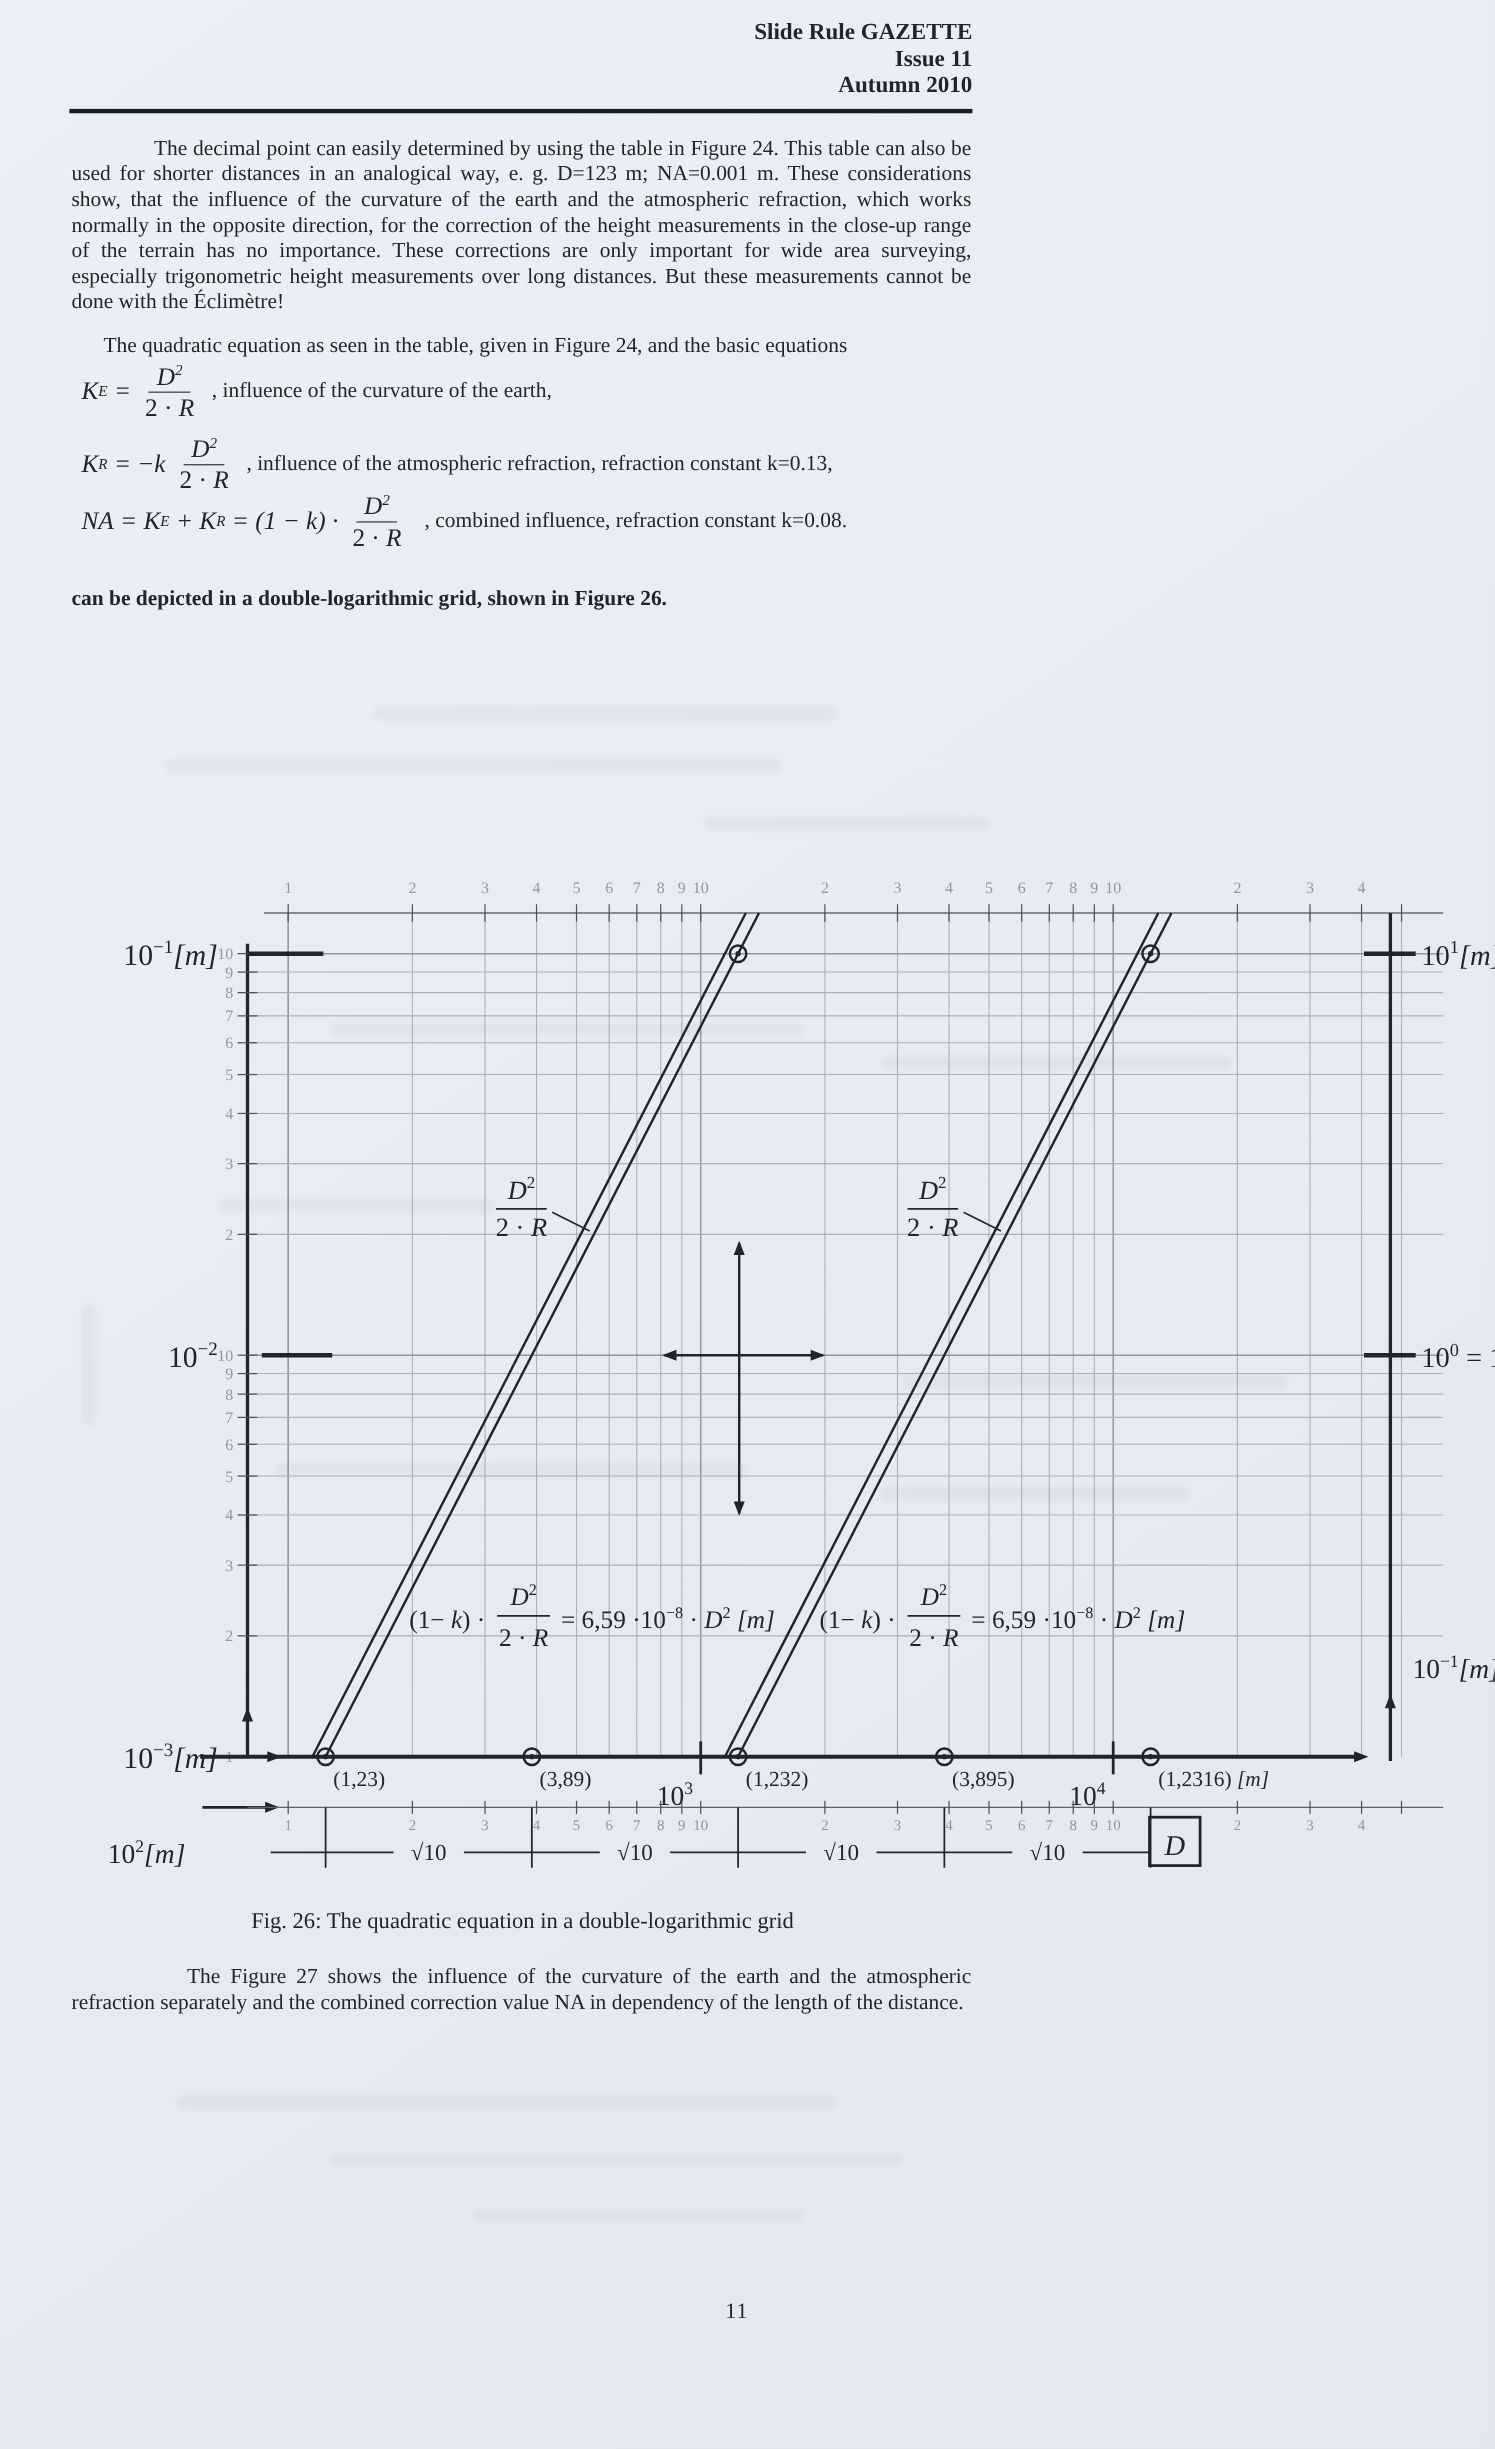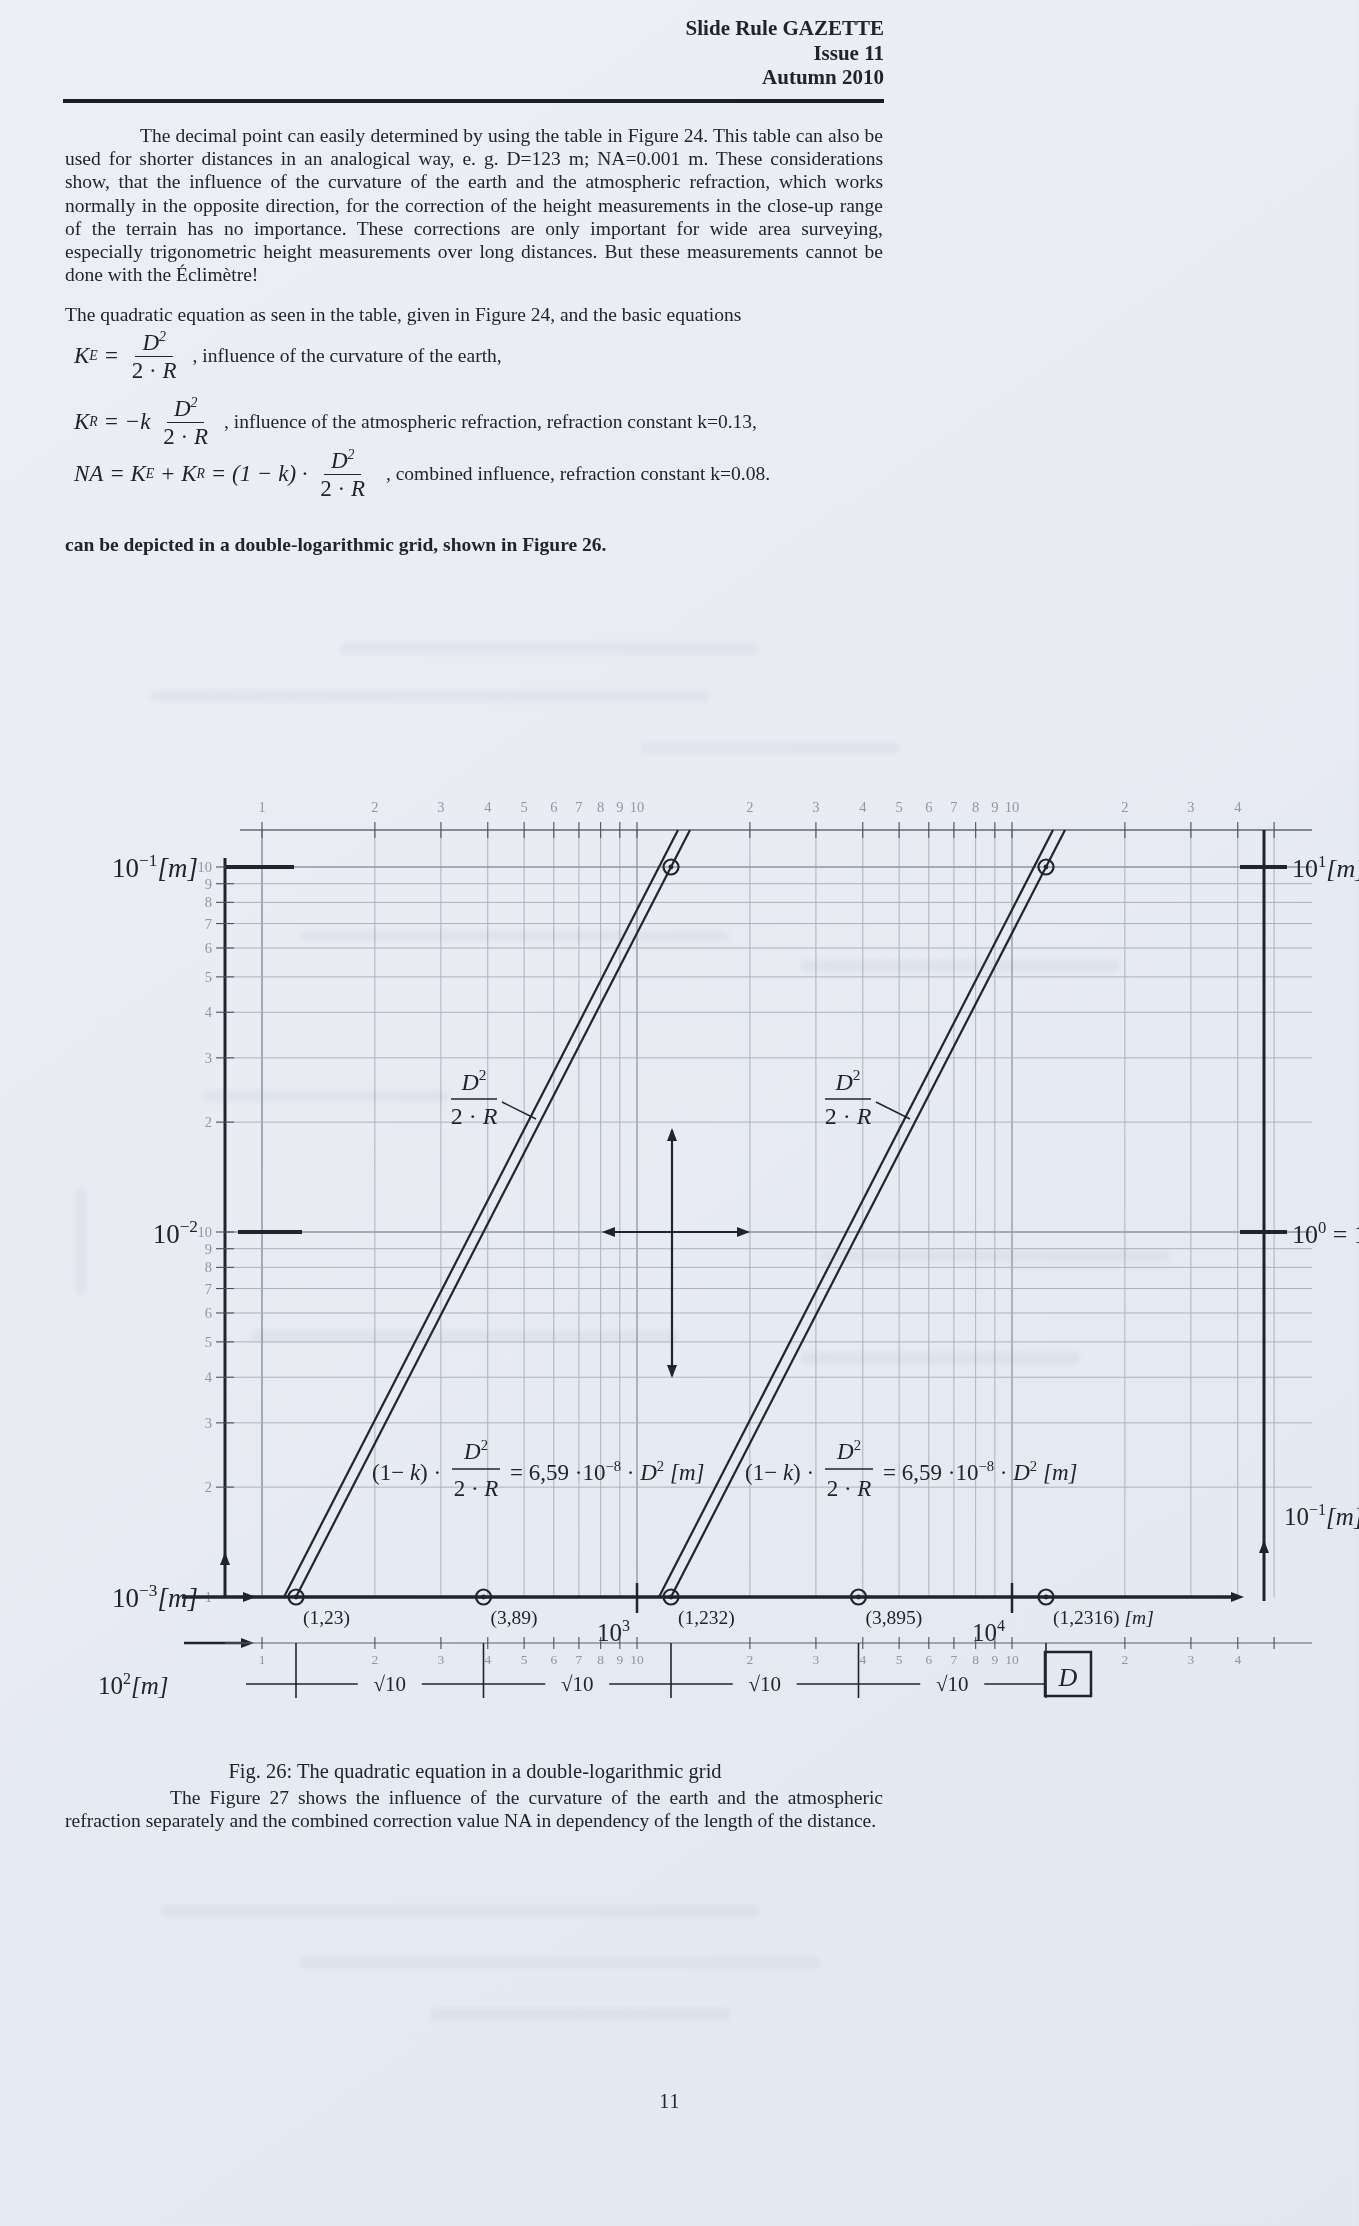--- a/index.html
+++ b/index.html
@@ -8,34 +8,34 @@
         background-color:#e9ecf3;
         font-family:"Liberation Serif","DejaVu Serif",serif;color:#20242c;padding-left:44px;}
   .edge-shadow{position:absolute;right:0;top:0;width:52px;height:100%;
         background:linear-gradient(to left,#d6dae5,rgba(214,218,229,0));}
   .masthead{position:absolute;left:64px;top:16px;width:820px;text-align:right;
         font-weight:bold;font-size:21px;line-height:24.5px;}
   .rule{position:absolute;left:63px;top:99px;width:821px;height:4px;background:#1b1e25;}
   .para{position:absolute;left:65px;width:818px;font-size:19.5px;line-height:23.2px;
         text-align:justify;}
   .p1{top:124px;text-indent:75px;}
-  .p2{top:303px;}
+  .p2{top:303px;margin-left:29px;}
   .p3{top:1786px;text-indent:105px;}
   .after-eq{position:absolute;left:65px;top:534px;font-size:19.5px;font-weight:bold;}
   .eq{position:absolute;left:74px;display:flex;align-items:center;font-size:23px;}
   .eq .math{font-style:italic;display:flex;align-items:center;white-space:pre;}
   .eq1{top:330px;} .eq2{top:396px;} .eq3{top:448px;}
   .eq sub{font-size:.6em;font-style:italic;}
   .eq sup{font-size:.6em;}
   .frac{display:inline-flex;flex-direction:column;align-items:center;
         vertical-align:middle;margin:0 7px;line-height:1.02;}
   .frac .num{padding:0 7px 2px 7px;border-bottom:1.7px solid #23262e;}
   .frac .den{padding-top:2px;}
   .eq .comment{font-style:normal;font-size:19.5px;margin-left:9px;white-space:pre;}
-  .caption{position:absolute;left:65px;top:1736px;width:820px;text-align:center;font-size:20.5px;margin-top:24px;}
+  .caption{position:absolute;left:65px;top:1736px;width:820px;text-align:center;font-size:20.5px;}
   .pageno{position:absolute;left:0;top:2090px;width:1340px;text-align:center;
         font-size:20px;letter-spacing:1px;}
   #chart-svg{position:absolute;left:0;top:0;}
   .bleed{position:absolute;background:#5f6880;opacity:.055;filter:blur(2px);border-radius:7px;}
   text{font-family:"Liberation Serif","DejaVu Serif",serif;}
 </style>
 </head>
 <body>
 
 <div class="page">

